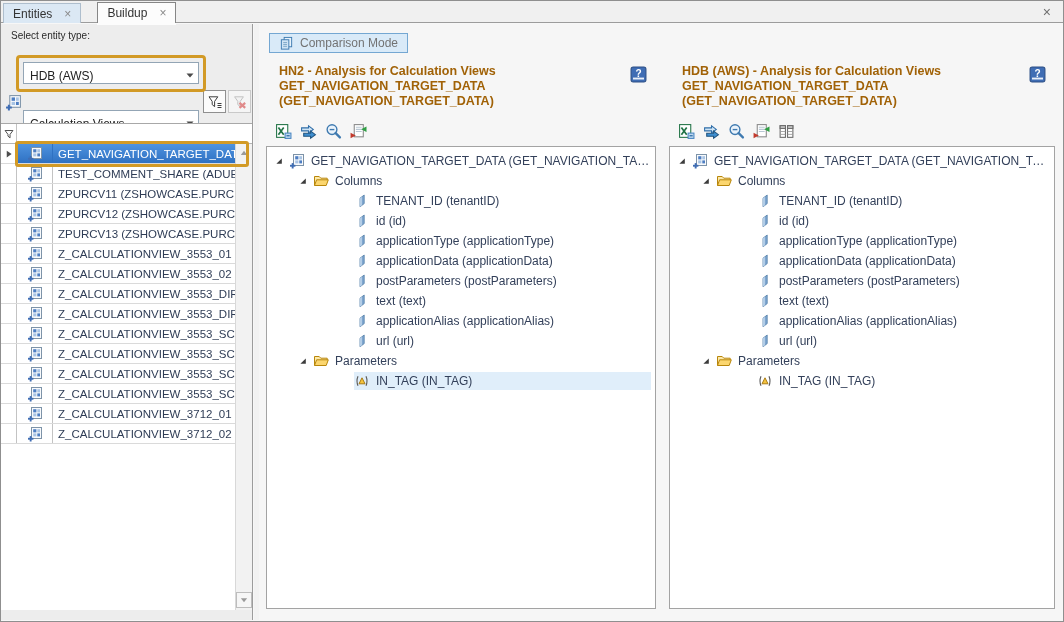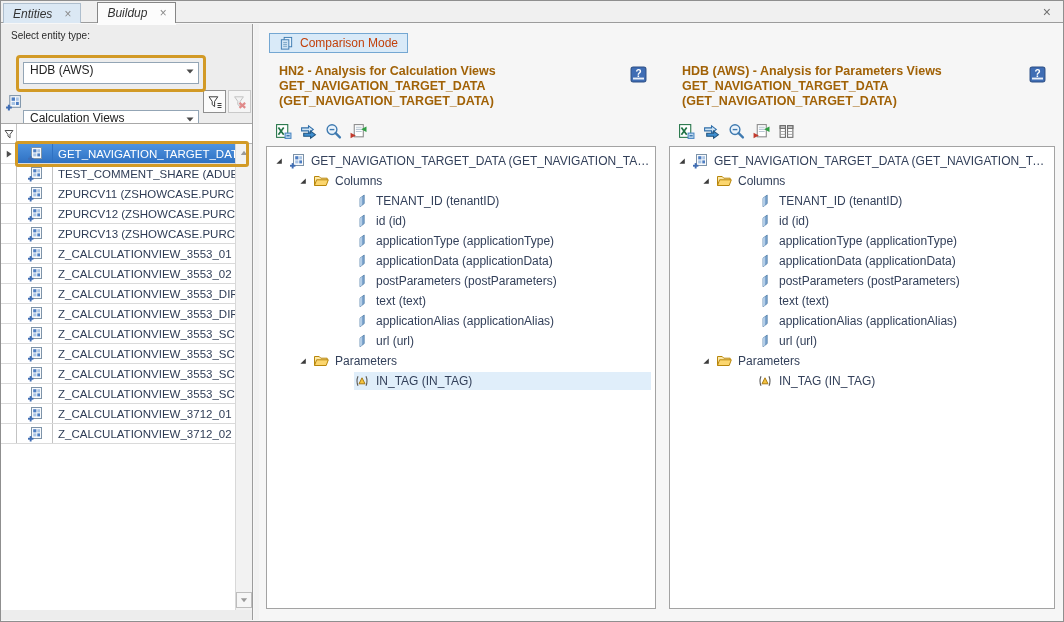--- a/index.html
+++ b/index.html
@@ -5,34 +5,34 @@
   * { box-sizing: border-box; margin: 0; padding: 0; }
   body { font-family: "Liberation Sans", sans-serif; background: #ffffff; }
 
   .screen { position: relative; width: 1064px; height: 622px; background: #f7f7f7;
             border: 1px solid #8f8f8f; overflow: hidden; font-size: 12px; color: #33405a; }
 
   
   .tabbar { position: absolute; top: 0; left: 0; right: 0; height: 22px;
             background: #f0f0f0; border-bottom: 1px solid #9c9c9c; z-index: 2; }
   .tab { float: left; display: flex; align-items: center; gap: 12px;
-         padding: 0 9px; font-size: 12px; color: #333; cursor: default; font-style: italic; }
+         padding: 0 9px; font-size: 12px; color: #333; cursor: default; }
   .tab.inactive { margin: 2px 0 0 2px; height: 20px; background: #dbe8f4;
                   border: 1px solid #aebecd; border-bottom: none; }
   .tab.active { margin: 1px 0 0 16px; height: 21px; background: #fcfcfc;
                 border: 1px solid #868686; border-bottom: none; box-shadow: 0 2px 0 #fcfcfc; }
   .tab .x { color: #8a8a8a; font-size: 12px; line-height: 1; }
   .win-close { position: absolute; right: 12px; top: 3px; font-size: 14px; color: #6f6f6f; }
 
   
   .sidebar { position: absolute; left: 0; top: 23px; bottom: 1px; width: 252px;
              background: #ededed; border-right: 1px solid #9c9c9c; }
   .sb-label { padding: 6px 0 0 10px; font-size: 10px; color: #2b2b2b; }
 
-  .combo { position: absolute; display: flex; align-items: flex-start; background: #fff;
+  .combo { position: absolute; display: flex; align-items: flex-end; background: #fff;
            border: 1px solid #93a5b5; height: 22px; font-size: 12px; color: #222;
            padding-left: 6px; overflow: hidden; white-space: nowrap; }
   .combo .arrow { margin-left: auto; width: 16px; height: 16px; flex: 0 0 16px; }
   .combo-system { left: 22px; top: 38px; width: 176px; }
   .combo-entity { left: 22px; top: 67px; width: 176px; margin-top: 19px; }
   .hl-box { position: absolute; left: 15px; top: 31px; width: 190px; height: 37px;
             border: 3px solid var(--hl, #d29a26); border-radius: 4px; z-index: 3; pointer-events: none; }
   .cv-combo-icon { position: absolute; left: 4px; top: 70px; width: 17px; height: 17px; }
   .btn-sq { position: absolute; top: 66px; width: 23px; height: 23px; display: flex;
             align-items: center; justify-content: center; }
@@ -70,21 +70,21 @@
   .vs-btn span { width: 12px; height: 12px; }
   .vs-up { top: 1px; }
   .vs-down { bottom: 2px; border: 1px solid #bdbdbd; background: #f6f6f6; }
 
   
   .splitter { position: absolute; left: 253px; top: 23px; bottom: 1px; width: 5px; background: #f2f2f2; }
   .main { position: absolute; left: 258px; top: 23px; right: 1px; bottom: 1px; background: #f6f6f6; }
 
   .btn-comparison { position: absolute; left: 10px; top: 9px; height: 20px; display: inline-flex;
           align-items: center; gap: 6px; padding: 0 9px; background: #d9eaf8;
-          border: 1px solid #74a7d2; font-size: 12px; color: #c2410c; }
+          border: 1px solid #74a7d2; font-size: 12px; color: #737373; }
   .btn-comparison .ic { width: 15px; height: 15px; }
 
   .panel { position: absolute; top: 38px; bottom: 11px; }
   .panel-1 { left: 7px;  width: 390px; }
   .panel-2 { left: 410px; width: 386px; }
   .p-title { padding: 2px 32px 0 13px; font-weight: bold; font-size: 12.5px;
              line-height: 15px; color: #a16207; }
   .p-help { position: absolute; top: 4px; right: 9px; width: 17px; height: 17px; }
   .p-toolbar { position: absolute; top: 61px; left: 9px; display: flex; gap: 8px; }
   .p-toolbar .tbi { width: 17px; height: 17px; }
@@ -684,21 +684,21 @@
                 </svg>
               </span>
               <span class="lbl">IN_TAG (IN_TAG)</span>
             </span>
           </div>
         </div>
     </div>
 
     <div class="panel panel-2">
       <div class="p-title">
-        <div>HDB (AWS) - Analysis for Parameters Views</div>
+        <div>HDB (AWS) - Analysis for Calculation Views</div>
         <div>GET_NAVIGATION_TARGET_DATA</div>
         <div>(GET_NAVIGATION_TARGET_DATA)</div>
       </div>
       <span class="p-help" data-icon="help-icon">
           <svg viewBox="0 0 16 16">
             <rect x="1" y="1" width="14" height="14" rx="2" fill="#3f6db4" stroke="#2c4f86"></rect>
             <rect x="2.8" y="10.9" width="10.4" height="1.8" fill="#e9eff8"></rect>
             <text x="8" y="10" font-size="9.5" font-family="Liberation Sans, sans-serif" font-weight="bold" fill="#ffffff" text-anchor="middle">?</text>
           </svg>
         </span>

